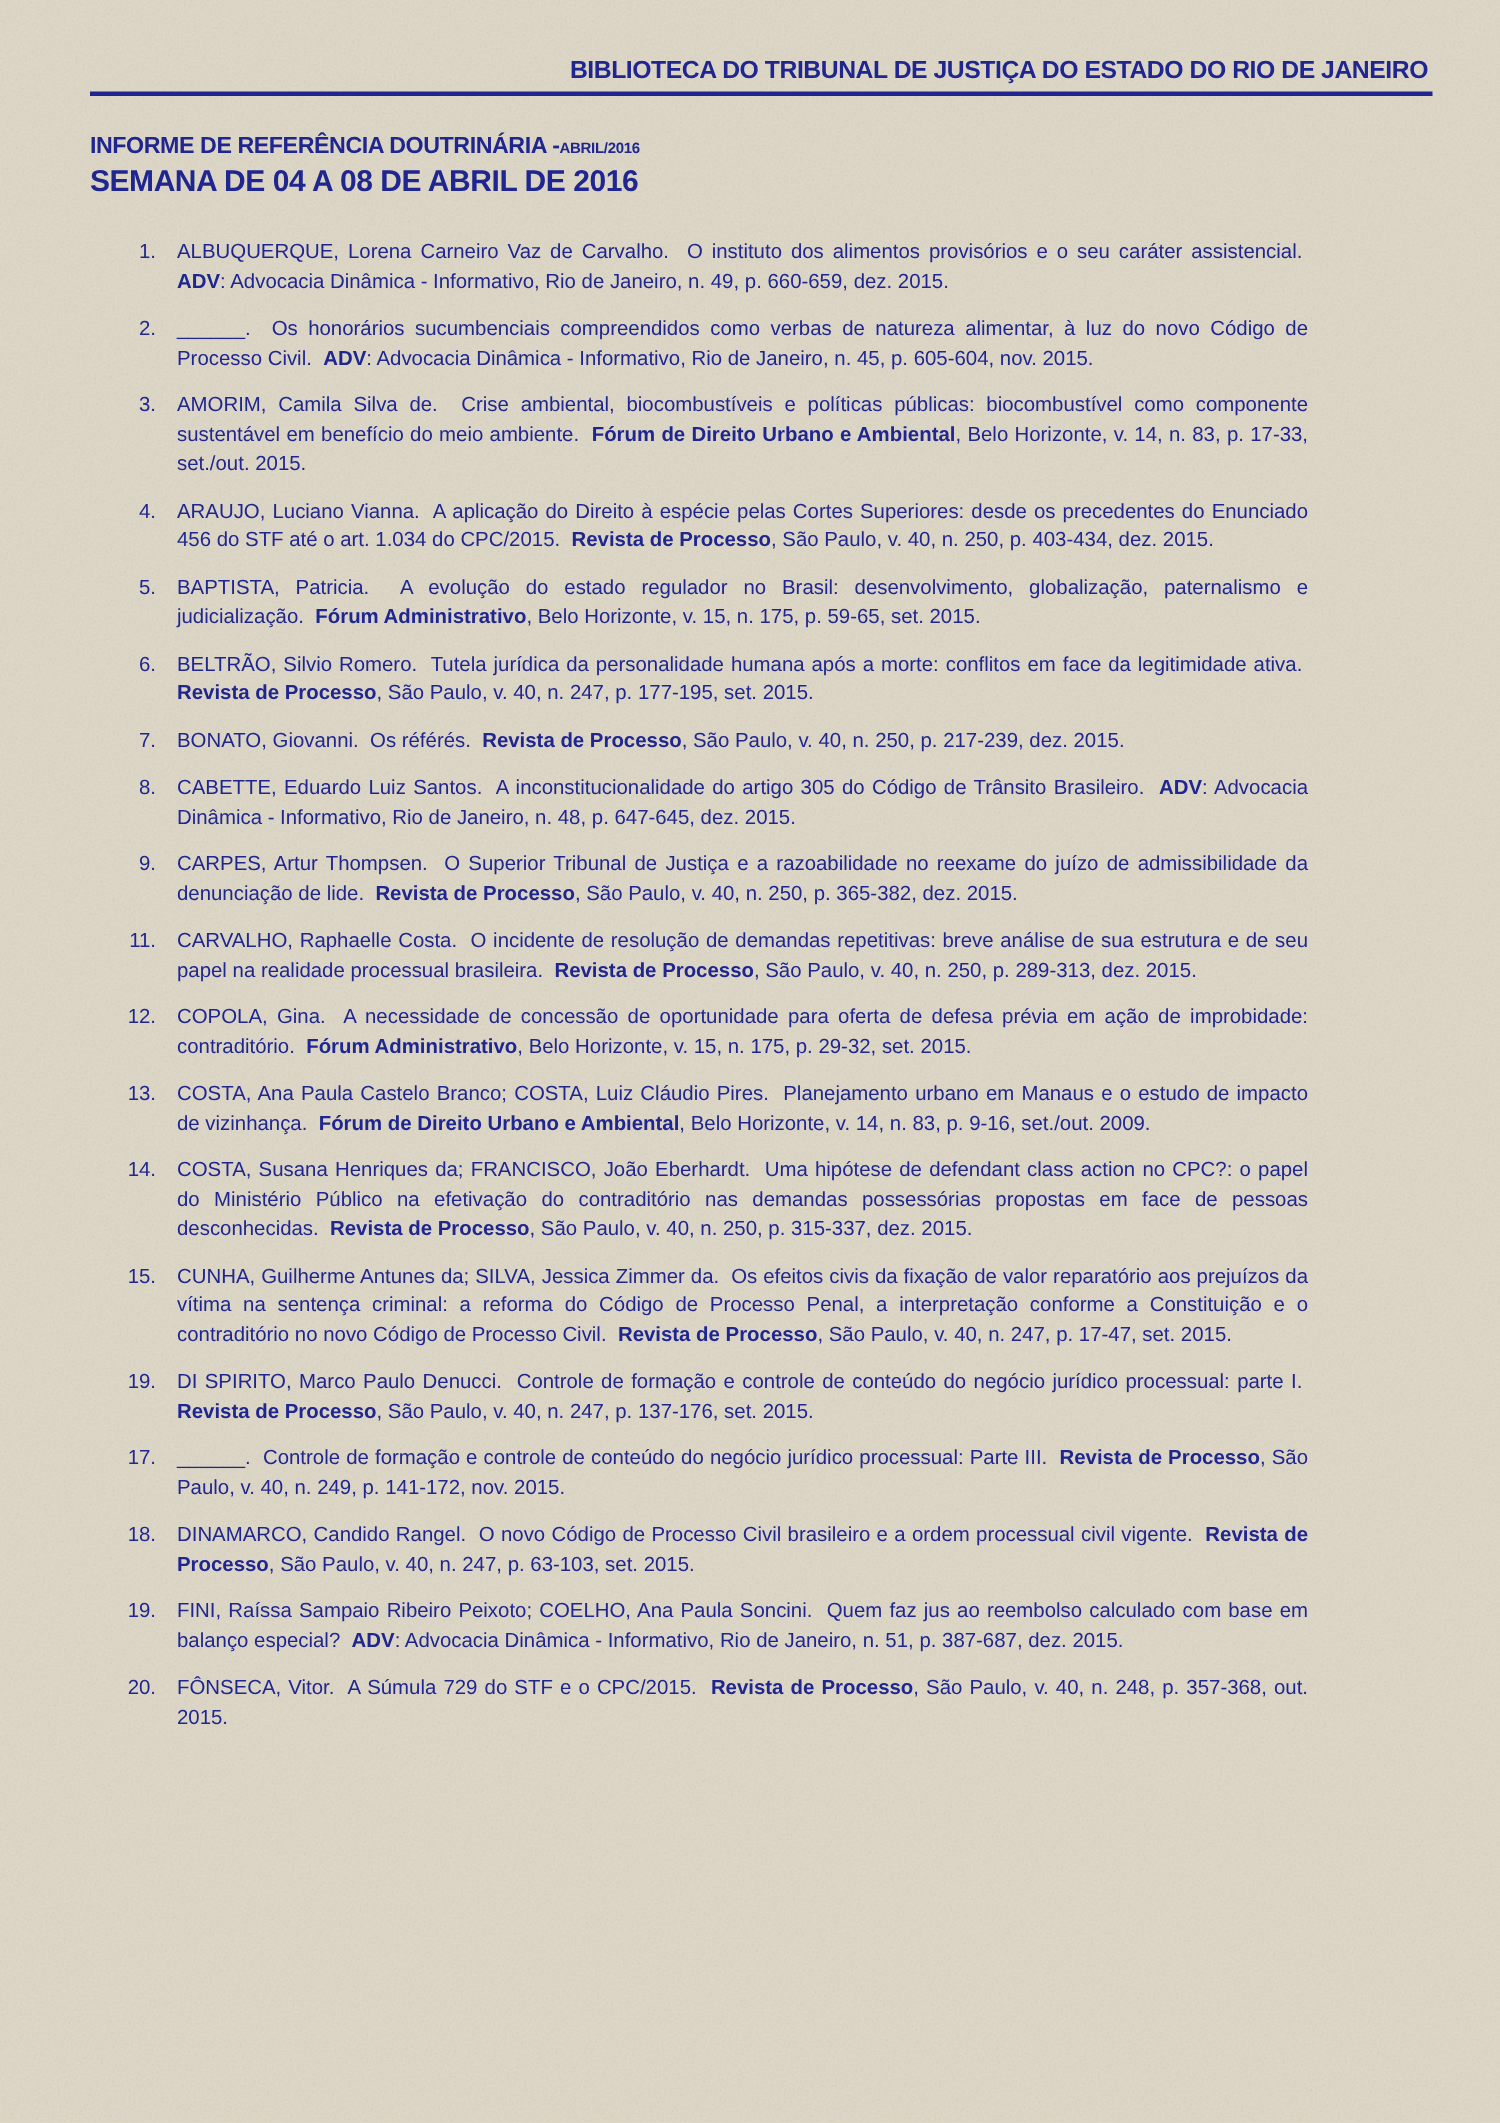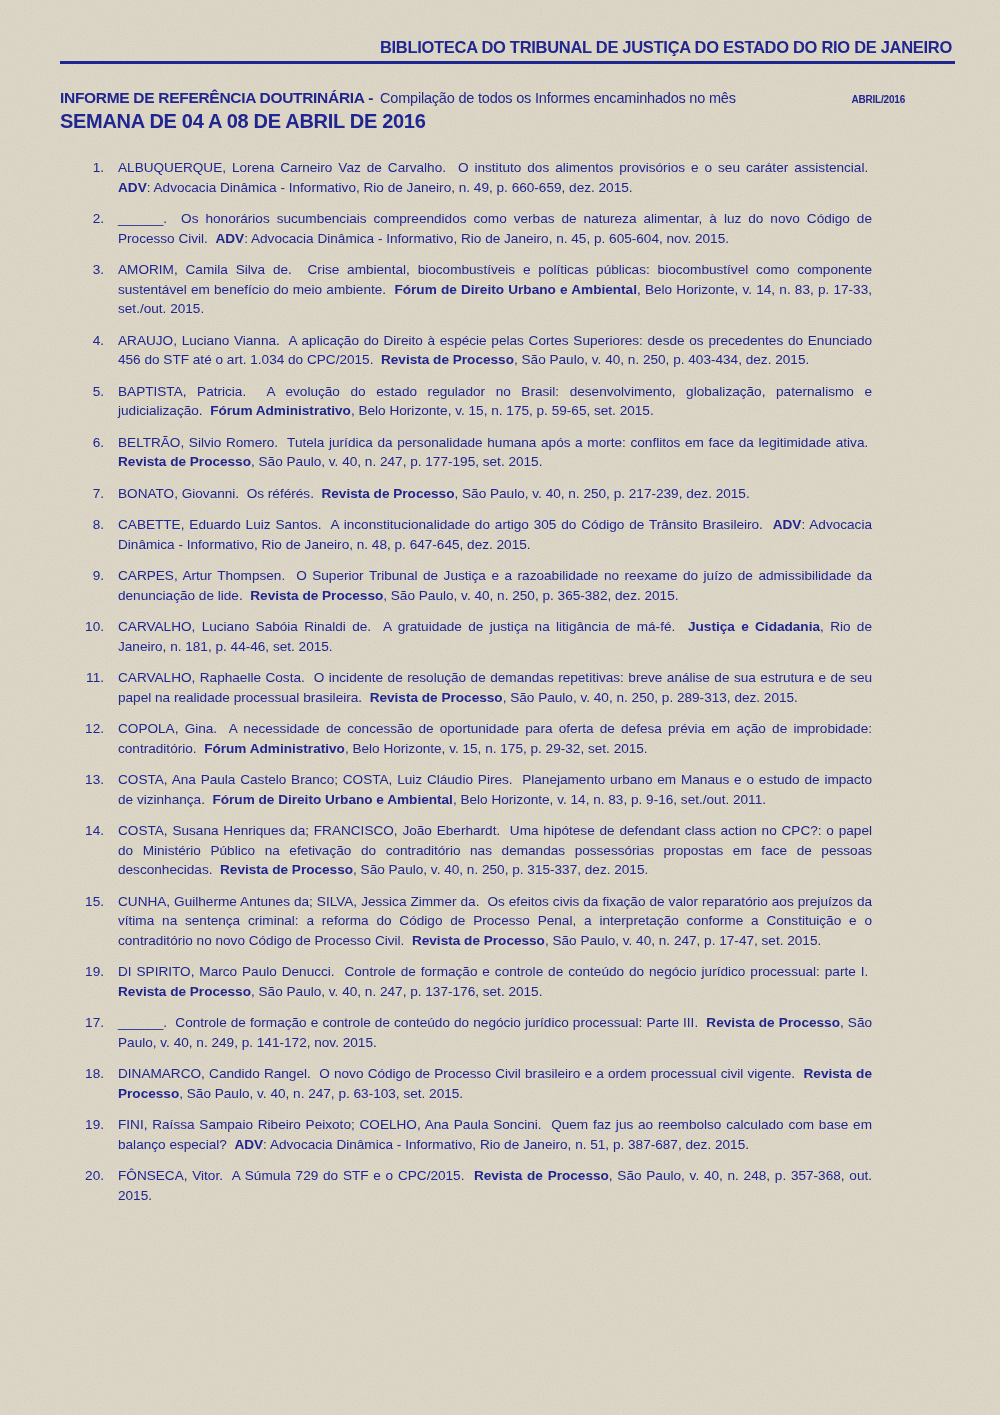--- a/index.html
+++ b/index.html
@@ -62,21 +62,20 @@
 
   <div class="content">
 
     <header>
       <div class="lib-title">BIBLIOTECA DO TRIBUNAL DE JUSTIÇA DO ESTADO DO RIO DE JANEIRO</div>
 
       <div class="rule"></div>
 
       <div class="informe-row">
         <span class="informe-bold">INFORME DE REFERÊNCIA DOUTRINÁRIA -</span>
-        <span class="informe-sub">Compilação de todos os Informes encaminhados no mês</span>
         <span class="issue">ABRIL/2016</span>
       </div>
     </header>
 
     <h2 class="week-heading">SEMANA DE 04 A 08 DE ABRIL DE 2016</h2>
 
     <div class="refs">
         <div class="ref">
           <span class="num">1.</span>
           <p class="txt"><span>ALBUQUERQUE, Lorena Carneiro Vaz de Carvalho.&nbsp; O instituto dos alimentos provisórios e o seu caráter assistencial.&nbsp; </span><span class="b">ADV</span><span>: Advocacia Dinâmica - Informativo, Rio de Janeiro, n. 49, p. 660-659, dez. 2015.</span></p>
@@ -107,34 +106,30 @@
         </div>
         <div class="ref">
           <span class="num">8.</span>
           <p class="txt"><span>CABETTE, Eduardo Luiz Santos.&nbsp; A inconstitucionalidade do artigo 305 do Código de Trânsito Brasileiro.&nbsp; </span><span class="b">ADV</span><span>: Advocacia Dinâmica - Informativo, Rio de Janeiro, n. 48, p. 647-645, dez. 2015.</span></p>
         </div>
         <div class="ref">
           <span class="num">9.</span>
           <p class="txt"><span>CARPES, Artur Thompsen.&nbsp; O Superior Tribunal de Justiça e a razoabilidade no reexame do juízo de admissibilidade da denunciação de lide.&nbsp; </span><span class="b">Revista de Processo</span><span>, São Paulo, v. 40, n. 250, p. 365-382, dez. 2015.</span></p>
         </div>
         <div class="ref">
-          <span class="num">10.</span>
-          <p class="txt"><span>CARVALHO, Luciano Sabóia Rinaldi de.&nbsp; A gratuidade de justiça na litigância de má-fé.&nbsp; </span><span class="b">Justiça e Cidadania</span><span>, Rio de Janeiro, n. 181, p. 44-46, set. 2015.</span></p>
-        </div>
-        <div class="ref">
           <span class="num">11.</span>
           <p class="txt"><span>CARVALHO, Raphaelle Costa.&nbsp; O incidente de resolução de demandas repetitivas: breve análise de sua estrutura e de seu papel na realidade processual brasileira.&nbsp; </span><span class="b">Revista de Processo</span><span>, São Paulo, v. 40, n. 250, p. 289-313, dez. 2015.</span></p>
         </div>
         <div class="ref">
           <span class="num">12.</span>
           <p class="txt"><span>COPOLA, Gina.&nbsp; A necessidade de concessão de oportunidade para oferta de defesa prévia em ação de improbidade: contraditório.&nbsp; </span><span class="b">Fórum Administrativo</span><span>, Belo Horizonte, v. 15, n. 175, p. 29-32, set. 2015.</span></p>
         </div>
         <div class="ref">
           <span class="num">13.</span>
-          <p class="txt"><span>COSTA, Ana Paula Castelo Branco; COSTA, Luiz Cláudio Pires.&nbsp; Planejamento urbano em Manaus e o estudo de impacto de vizinhança.&nbsp; </span><span class="b">Fórum de Direito Urbano e Ambiental</span><span>, Belo Horizonte, v. 14, n. 83, p. 9-16, set./out. 2011.</span></p>
+          <p class="txt"><span>COSTA, Ana Paula Castelo Branco; COSTA, Luiz Cláudio Pires.&nbsp; Planejamento urbano em Manaus e o estudo de impacto de vizinhança.&nbsp; </span><span class="b">Fórum de Direito Urbano e Ambiental</span><span>, Belo Horizonte, v. 14, n. 83, p. 9-16, set./out. 2009.</span></p>
         </div>
         <div class="ref">
           <span class="num">14.</span>
           <p class="txt"><span>COSTA, Susana Henriques da; FRANCISCO, João Eberhardt.&nbsp; Uma hipótese de defendant class action no CPC?: o papel do Ministério Público na efetivação do contraditório nas demandas possessórias propostas em face de pessoas desconhecidas.&nbsp; </span><span class="b">Revista de Processo</span><span>, São Paulo, v. 40, n. 250, p. 315-337, dez. 2015.</span></p>
         </div>
         <div class="ref">
           <span class="num">15.</span>
           <p class="txt"><span>CUNHA, Guilherme Antunes da; SILVA, Jessica Zimmer da.&nbsp; Os efeitos civis da fixação de valor reparatório aos prejuízos da vítima na sentença criminal: a reforma do Código de Processo Penal, a interpretação conforme a Constituição e o contraditório no novo Código de Processo Civil.&nbsp; </span><span class="b">Revista de Processo</span><span>, São Paulo, v. 40, n. 247, p. 17-47, set. 2015.</span></p>
         </div>
         <div class="ref">

